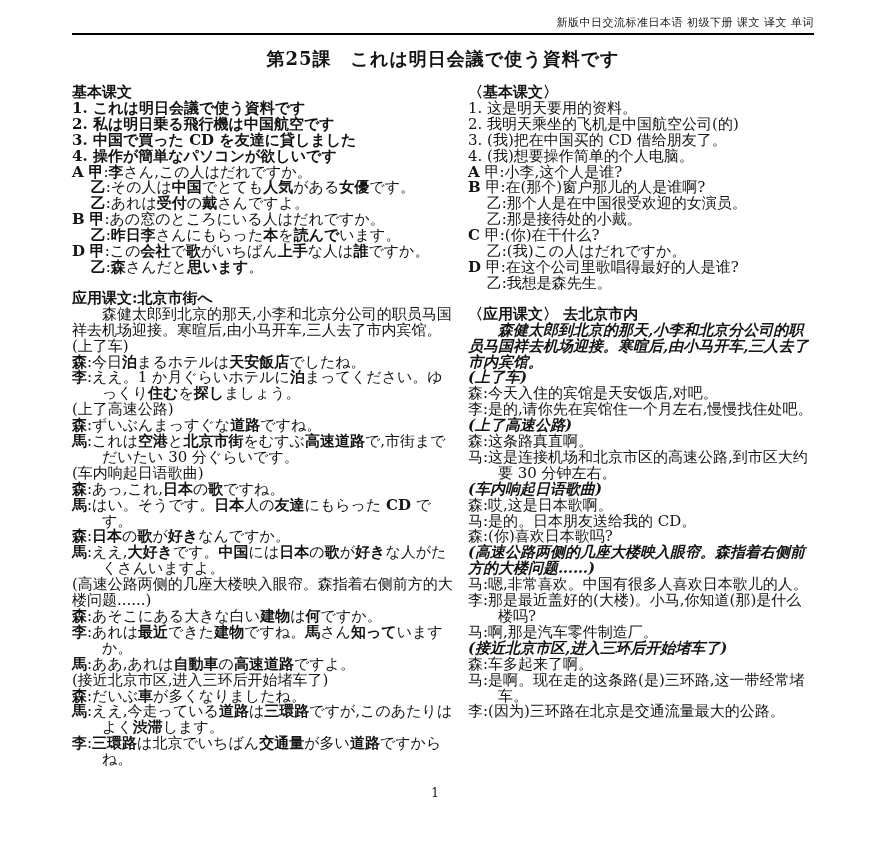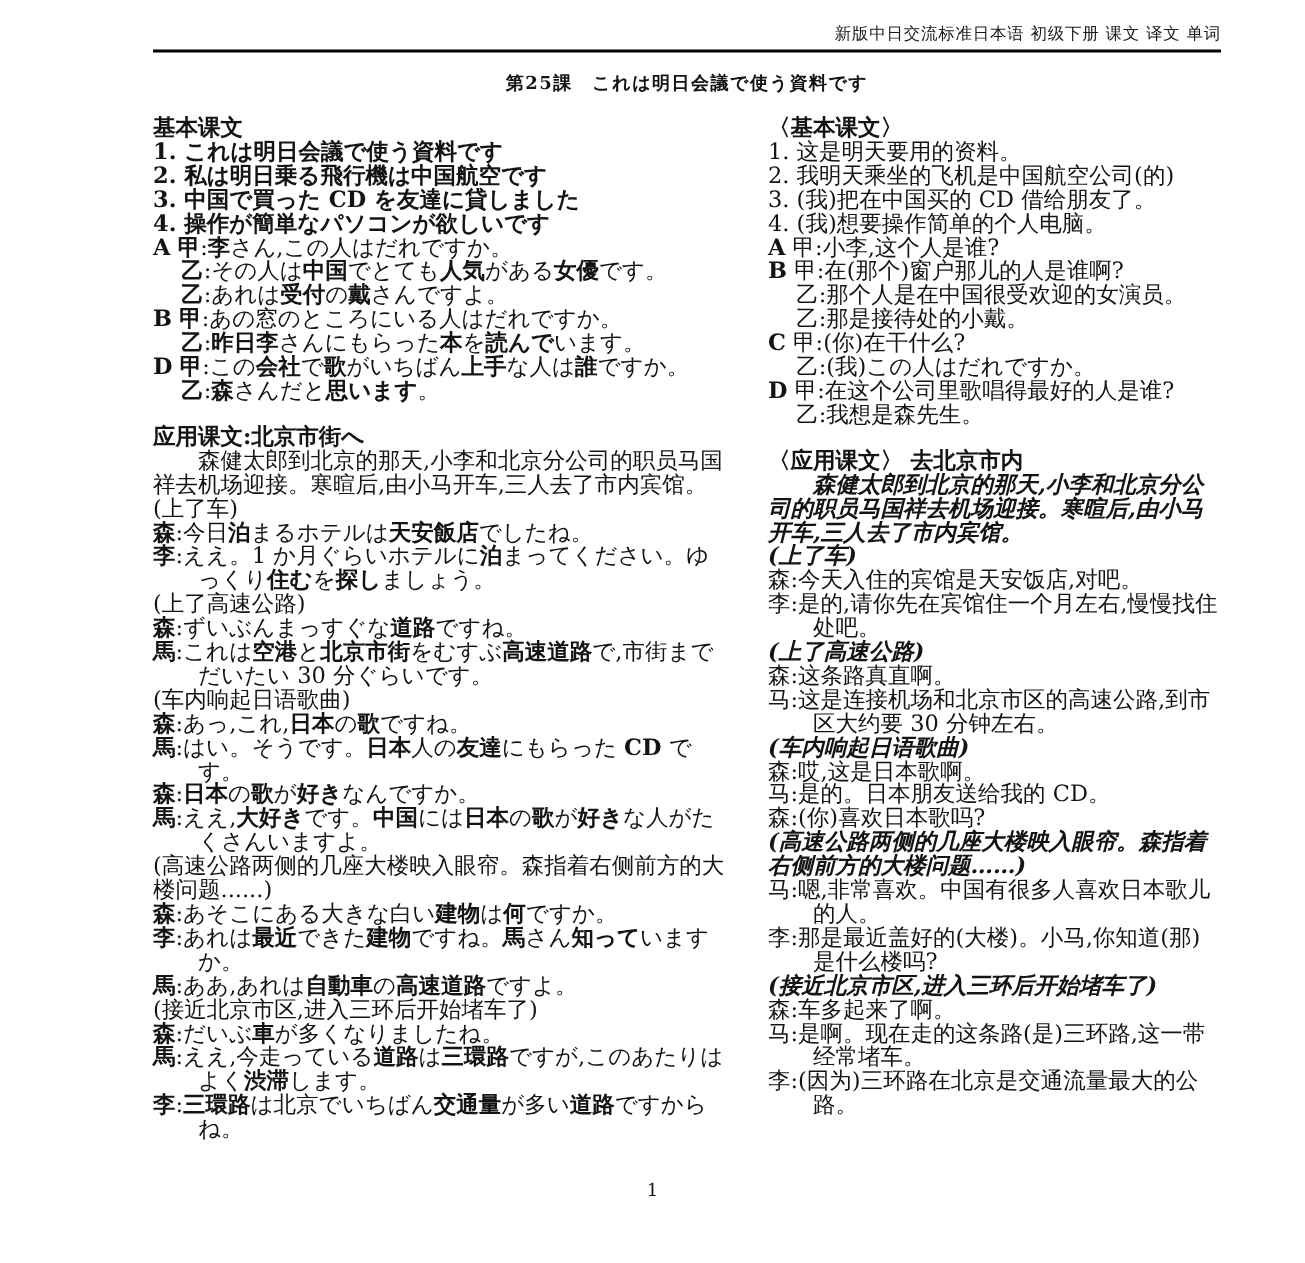--- a/index.html
+++ b/index.html
@@ -1,22 +1,22 @@
 <!DOCTYPE html>
 <html><head>
 <meta charset="utf-8">
 <style>
   html,body{margin:0;padding:0;background:#ffffff;}
   body{width:870px;height:842px;position:relative;overflow:hidden;
        font-family:"DejaVu Serif","Liberation Serif",serif;color:#141414;}
-  .page{position:absolute;inset:0;padding:16px 56px 0 102px;box-sizing:border-box;}
+  .page{position:absolute;inset:0;padding:16px 56px 0 72px;box-sizing:border-box;}
   .header{text-align:right;font-size:11px;line-height:14px;letter-spacing:.5px;color:#1a1a1a;}
   .rule{border-bottom:2px solid #000;margin-top:3px;}
-  .title{text-align:center;font-size:12px;font-weight:700;margin:12px 0 14px 0;letter-spacing:1px;}
-  .cols{display:flex;gap:28px;align-items:flex-start;}
+  .title{text-align:center;font-size:18px;font-weight:700;margin:12px 0 14px 0;letter-spacing:1px;}
+  .cols{display:flex;gap:14px;align-items:flex-start;}
   .col{font-size:15px;line-height:15.9px;}
   .col-left{width:382px;flex:none;}
   .col-right{flex:1;min-width:0;}
   .ln{white-space:normal;word-break:break-all;}
   .h{font-weight:700;}
   .num{font-weight:700;padding-left:1.55em;text-indent:-1.55em;}
   .li{padding-left:1.55em;text-indent:-1.55em;}
   .dA{padding-left:2.15em;text-indent:-2.15em;}
   .dB{margin-left:1.25em;padding-left:2em;text-indent:-2em;}
   .sp{padding-left:2em;text-indent:-2em;}
@@ -96,20 +96,21 @@
         <div class="ln stageI">(上了高速公路)</div>
         <div class="ln sp">森:这条路真直啊。</div>
         <div class="ln sp">马:这是连接机场和北京市区的高速公路,到市区大约要 30 分钟左右。</div>
         <div class="ln stageI">(车内响起日语歌曲)</div>
         <div class="ln sp">森:哎,这是日本歌啊。</div>
         <div class="ln sp">马:是的。日本朋友送给我的 CD。</div>
         <div class="ln sp">森:(你)喜欢日本歌吗?</div>
         <div class="ln stageI">(高速公路两侧的几座大楼映入眼帘。森指着右侧前方的大楼问题……)</div>
         <div class="ln sp">马:嗯,非常喜欢。中国有很多人喜欢日本歌儿的人。</div>
         <div class="ln sp">李:那是最近盖好的(大楼)。小马,你知道(那)是什么楼吗?</div>
+        <div class="ln sp">马:啊,那是汽车零件制造厂。</div>
         <div class="ln stageI">(接近北京市区,进入三环后开始堵车了)</div>
         <div class="ln sp">森:车多起来了啊。</div>
         <div class="ln sp">马:是啊。现在走的这条路(是)三环路,这一带经常堵车。</div>
         <div class="ln sp">李:(因为)三环路在北京是交通流量最大的公路。</div>
       </div>
   </div>
   <div class="pagenum">1</div>
 </div>
 
 </body></html>

